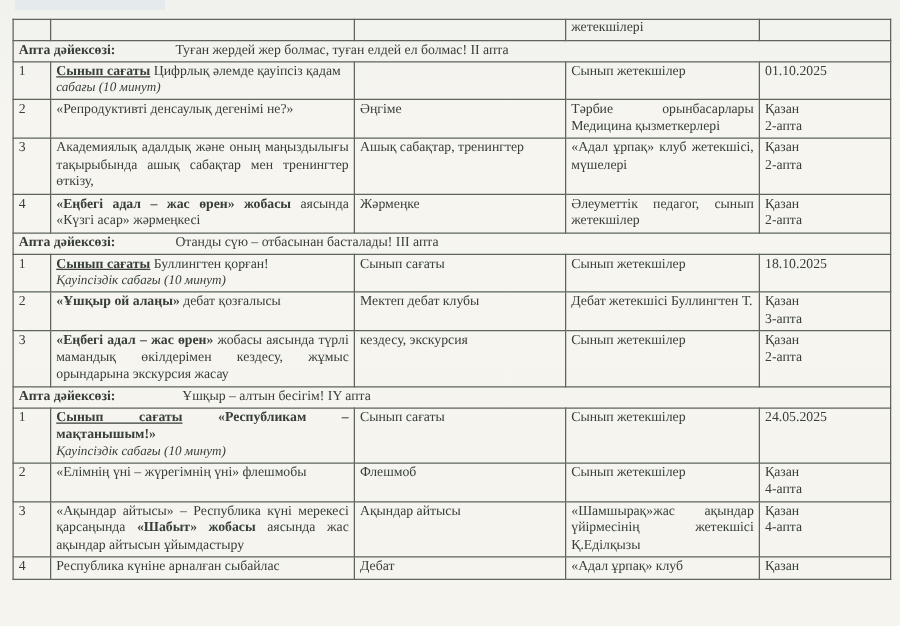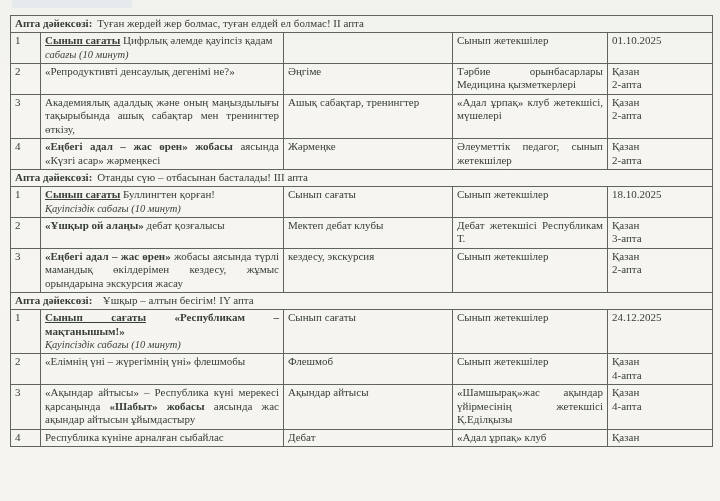--- a/index.html
+++ b/index.html
@@ -26,21 +26,21 @@
   .c-num{padding-left:6px;}
   .c-act{text-align:justify;margin-left:39px;}
   .c-resp{text-align:justify;}
   .c-date{white-space:pre-line;}
   .seg-b{font-weight:bold;}
   .seg-bu{font-weight:bold;text-decoration:underline;}
   .note{font-style:italic;font-size:10.5px;line-height:13px;}
   td.quote-cell{padding:1px 4px;}
   .qwrap{display:flex;align-items:flex-start;min-height:14px;}
   .qlabel{font-weight:bold;margin-right:5px;white-space:pre;}
-  .qtext{white-space:pre-wrap;}
+  .qtext{white-space:pre-wrap;margin-left:43px;}
   .qshade{
     flex:1 1 auto;margin-left:8px;margin-right:-4px;margin-top:-1px;margin-bottom:-2px;
     background:#c7c6c1;
     background-image:repeating-linear-gradient(90deg,
       rgba(255,255,255,.14) 0 12px, rgba(0,0,0,.05) 12px 26px),
       linear-gradient(180deg, rgba(0,0,0,.04), rgba(255,255,255,.06));
   }
 </style>
 </head>
 <body>
@@ -49,20 +49,27 @@
 
 <table class="doc-table">
   <colgroup>
     <col style="width:30px">
       <col style="width:243px">
       <col style="width:169px">
     <col style="width:155px">
       <col style="width:105px">
   </colgroup>
   <tbody>
+      <tr class="partial-row">
+        <td class="c-num"></td>
+        <td class="c-act"></td>
+        <td class="c-form"></td>
+        <td class="c-resp">жетекшілері</td>
+        <td class="c-date"></td>
+      </tr>
       <tr class="quote-row">
         <td class="quote-cell" colspan="5">
           <div class="qwrap">
             <span class="qlabel">Апта дәйексөзі:</span>
             <span class="qtext">Туған жердей жер болмас, туған елдей ел болмас! ІІ апта</span>
             <div class="qshade"></div>
           </div>
         </td>
       </tr>
       <tr class="data-row">
@@ -108,21 +115,21 @@
         <td class="c-num">1</td>
         <td class="c-act"><span class="seg-bu">Сынып сағаты</span><span> Буллингтен қорған!</span><div class="note">Қауіпсіздік сабағы (10 минут)</div></td>
         <td class="c-form">Сынып сағаты</td>
         <td class="c-resp">Сынып жетекшілер</td>
         <td class="c-date">18.10.2025</td>
       </tr>
       <tr class="data-row">
         <td class="c-num">2</td>
         <td class="c-act"><span class="seg-b">«Ұшқыр ой алаңы»</span><span> дебат қозғалысы</span></td>
         <td class="c-form">Мектеп дебат клубы</td>
-        <td class="c-resp">Дебат жетекшісі Республикам Т.</td>
+        <td class="c-resp">Дебат жетекшісі Буллингтен Т.</td>
         <td class="c-date">Қазан
 3-апта</td>
       </tr>
       <tr class="data-row">
         <td class="c-num">3</td>
         <td class="c-act"><span class="seg-b">«Еңбегі адал – жас өрен»</span><span> жобасы аясында түрлі мамандық өкілдерімен кездесу, жұмыс орындарына экскурсия жасау</span></td>
         <td class="c-form">кездесу, экскурсия</td>
         <td class="c-resp">Сынып жетекшілер</td>
         <td class="c-date">Қазан
 2-апта</td>
@@ -133,21 +140,21 @@
             <span class="qlabel">Апта дәйексөзі:</span>
             <span class="qtext">  Ұшқыр – алтын бесігім! ІY апта</span>
           </div>
         </td>
       </tr>
       <tr class="data-row">
         <td class="c-num">1</td>
         <td class="c-act"><span class="seg-bu">Сынып сағаты</span><span class="seg-b"> «Республикам – мақтанышым!»</span><div class="note">Қауіпсіздік сабағы (10 минут)</div></td>
         <td class="c-form">Сынып сағаты</td>
         <td class="c-resp">Сынып жетекшілер</td>
-        <td class="c-date">24.12.2025</td>
+        <td class="c-date">24.05.2025</td>
       </tr>
       <tr class="data-row">
         <td class="c-num">2</td>
         <td class="c-act"><span>«Елімнің үні – жүрегімнің үні» флешмобы</span></td>
         <td class="c-form">Флешмоб</td>
         <td class="c-resp">Сынып жетекшілер</td>
         <td class="c-date">Қазан
 4-апта</td>
       </tr>
       <tr class="data-row">

